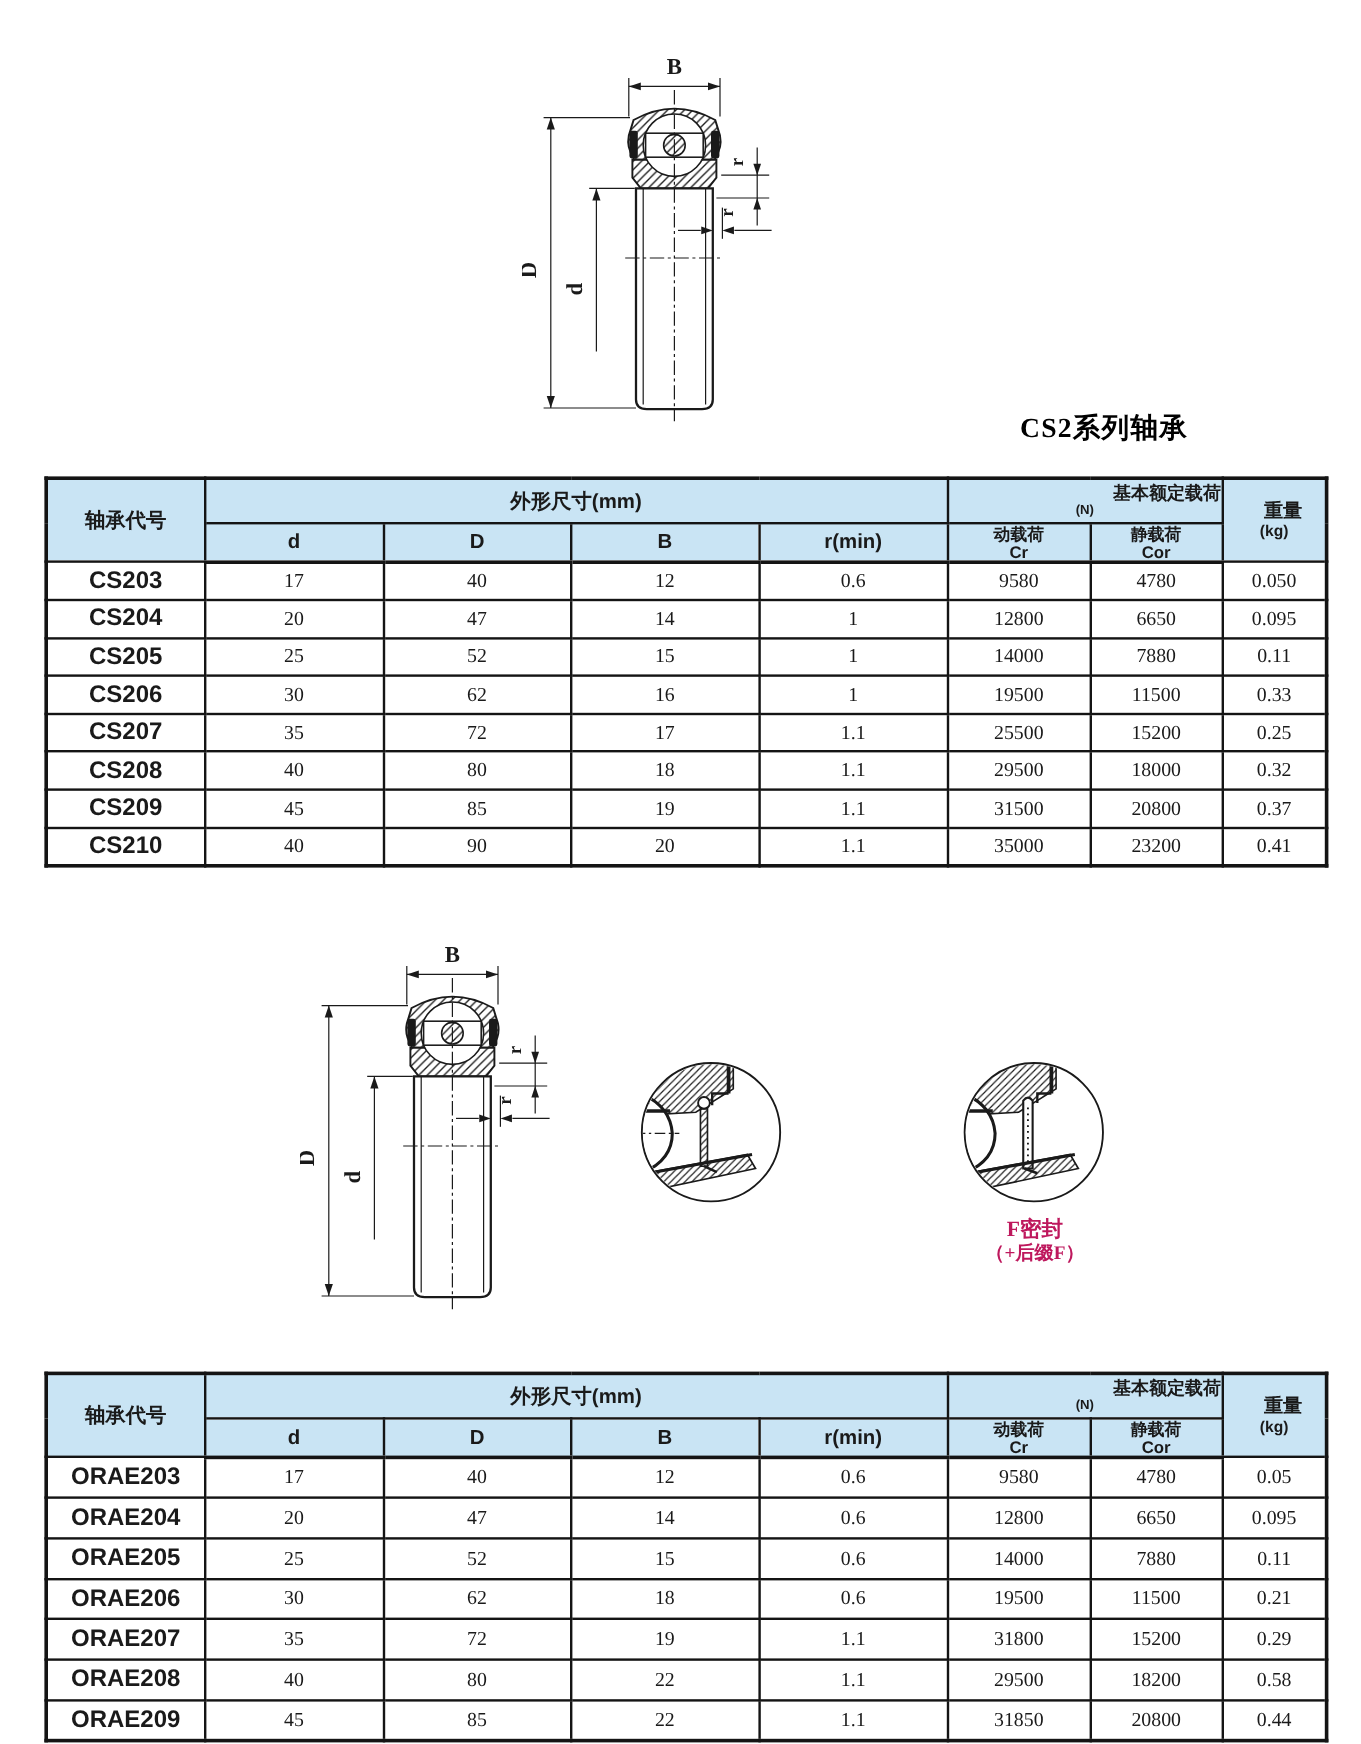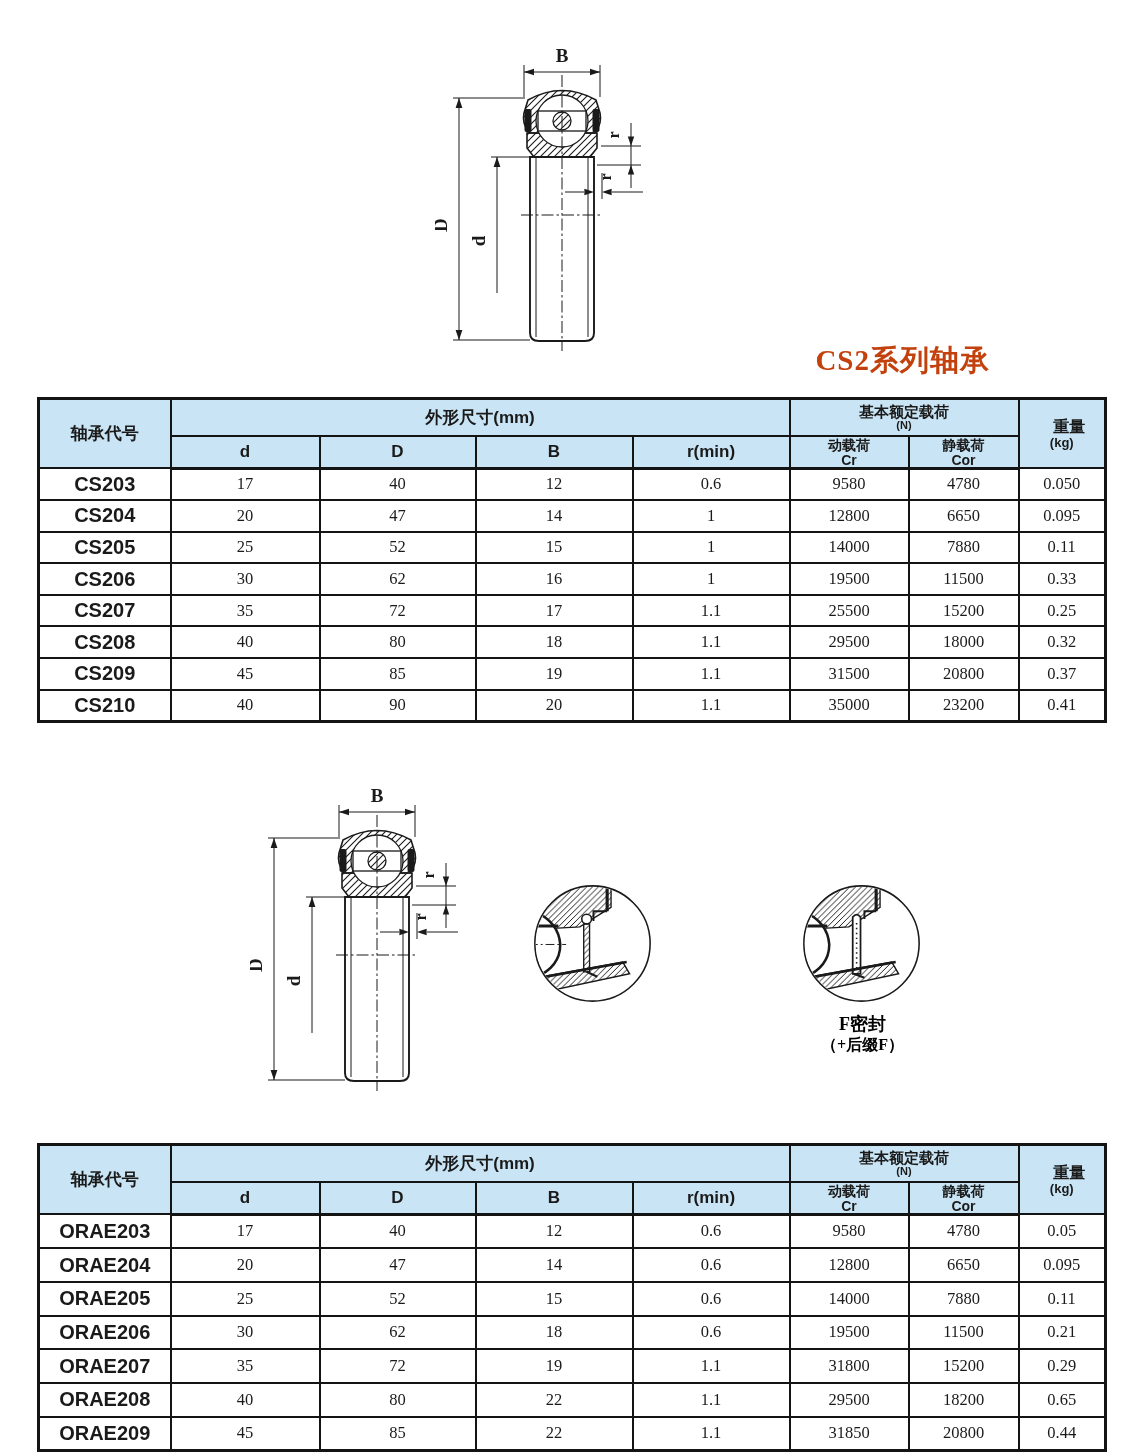--- a/index.html
+++ b/index.html
@@ -6,58 +6,58 @@
   body{
     width:1134px;height:1453px;position:relative;background:#ffffff;
     font-family:"Liberation Sans",sans-serif;color:#1a1a1a;overflow:hidden;
   }
   .abs{position:absolute;}
 
   
   .sec-title{
     position:absolute;
     font-family:"Liberation Serif",serif;
-    font-weight:bold;font-size:29px;letter-spacing:1px;
-    color:#c2410c;white-space:nowrap;
+    font-weight:bold;font-size:23px;letter-spacing:1px;
+    color:#000000;white-space:nowrap;
   }
 
   
   .tbl-wrap{position:absolute;left:37px;}
   table.spec{
     border-collapse:collapse;table-layout:fixed;width:1067px;
     border:3px solid #141414;background:#fff;
   }
   table.spec th,table.spec td{
     border:2px solid #141414;text-align:center;vertical-align:middle;
     padding:0;overflow:hidden;
   }
   table.spec thead th{background:#c9e4f4;}
   table.spec thead tr.sub-row th{border-bottom-width:3px;}
   .th-cjk{font-weight:bold;font-size:17px;}
   .group-row{height:37px;}
   .sub-row{height:30px;}
-  .load-line1{font-weight:bold;font-size:15px;line-height:17px;}
+  .load-line1{font-weight:bold;font-size:15px;line-height:17px;text-align:right;}
   .load-line2{font-size:11px;line-height:11px;}
   .w-line1{font-weight:bold;font-size:16px;line-height:18px;margin-left:15px;}
   .w-line2{font-size:13px;line-height:14px;}
   .dimhead{font-weight:bold;font-size:17px;font-family:"Liberation Sans",sans-serif;}
   .cr-line1{font-weight:bold;font-size:14px;line-height:16px;}
   .cr-line2{font-size:14px;line-height:14px;}
   .t1 tbody td{height:29.6px;}
   .t2 tbody td{height:31.7px;}
   td.code{font-family:"Liberation Sans",sans-serif;font-weight:600;font-size:20px;}
   td.num{font-family:"Liberation Serif",serif;font-size:16.5px;}
 
   
   .lineart{stroke:#1a1a1a;fill:none;}
   .dim-label{font-family:"Liberation Serif",serif;font-weight:bold;font-size:19px;fill:#1a1a1a;}
   .dim-label-small{font-family:"Liberation Serif",serif;font-weight:bold;font-size:16px;fill:#1a1a1a;}
   .seal-note{
     position:absolute;left:790px;top:1013px;width:145px;text-align:center;
-    font-family:"Liberation Serif",serif;color:#000000;
+    font-family:"Liberation Serif",serif;color:#be185d;
   }
   .seal-note .l1{font-weight:bold;font-size:18px;line-height:22px;}
   .seal-note .l2{font-weight:bold;font-size:16px;line-height:20px;}
 </style>
 </head>
 <body>
 
 <svg class="abs" style="left:435px;top:45px;" width="240" height="310" viewBox="0 0 240 310">
   <defs>
     <pattern id="hatch1" patternUnits="userSpaceOnUse" width="7" height="7">
@@ -471,21 +471,21 @@
         <td class="num">0.29</td>
       </tr>
         <tr>
         <td class="code">ORAE208</td>
         <td class="num">40</td>
         <td class="num">80</td>
         <td class="num">22</td>
         <td class="num">1.1</td>
         <td class="num">29500</td>
         <td class="num">18200</td>
-        <td class="num">0.65</td>
+        <td class="num">0.58</td>
       </tr>
         <tr>
         <td class="code">ORAE209</td>
         <td class="num">45</td>
         <td class="num">85</td>
         <td class="num">22</td>
         <td class="num">1.1</td>
         <td class="num">31850</td>
         <td class="num">20800</td>
         <td class="num">0.44</td>

